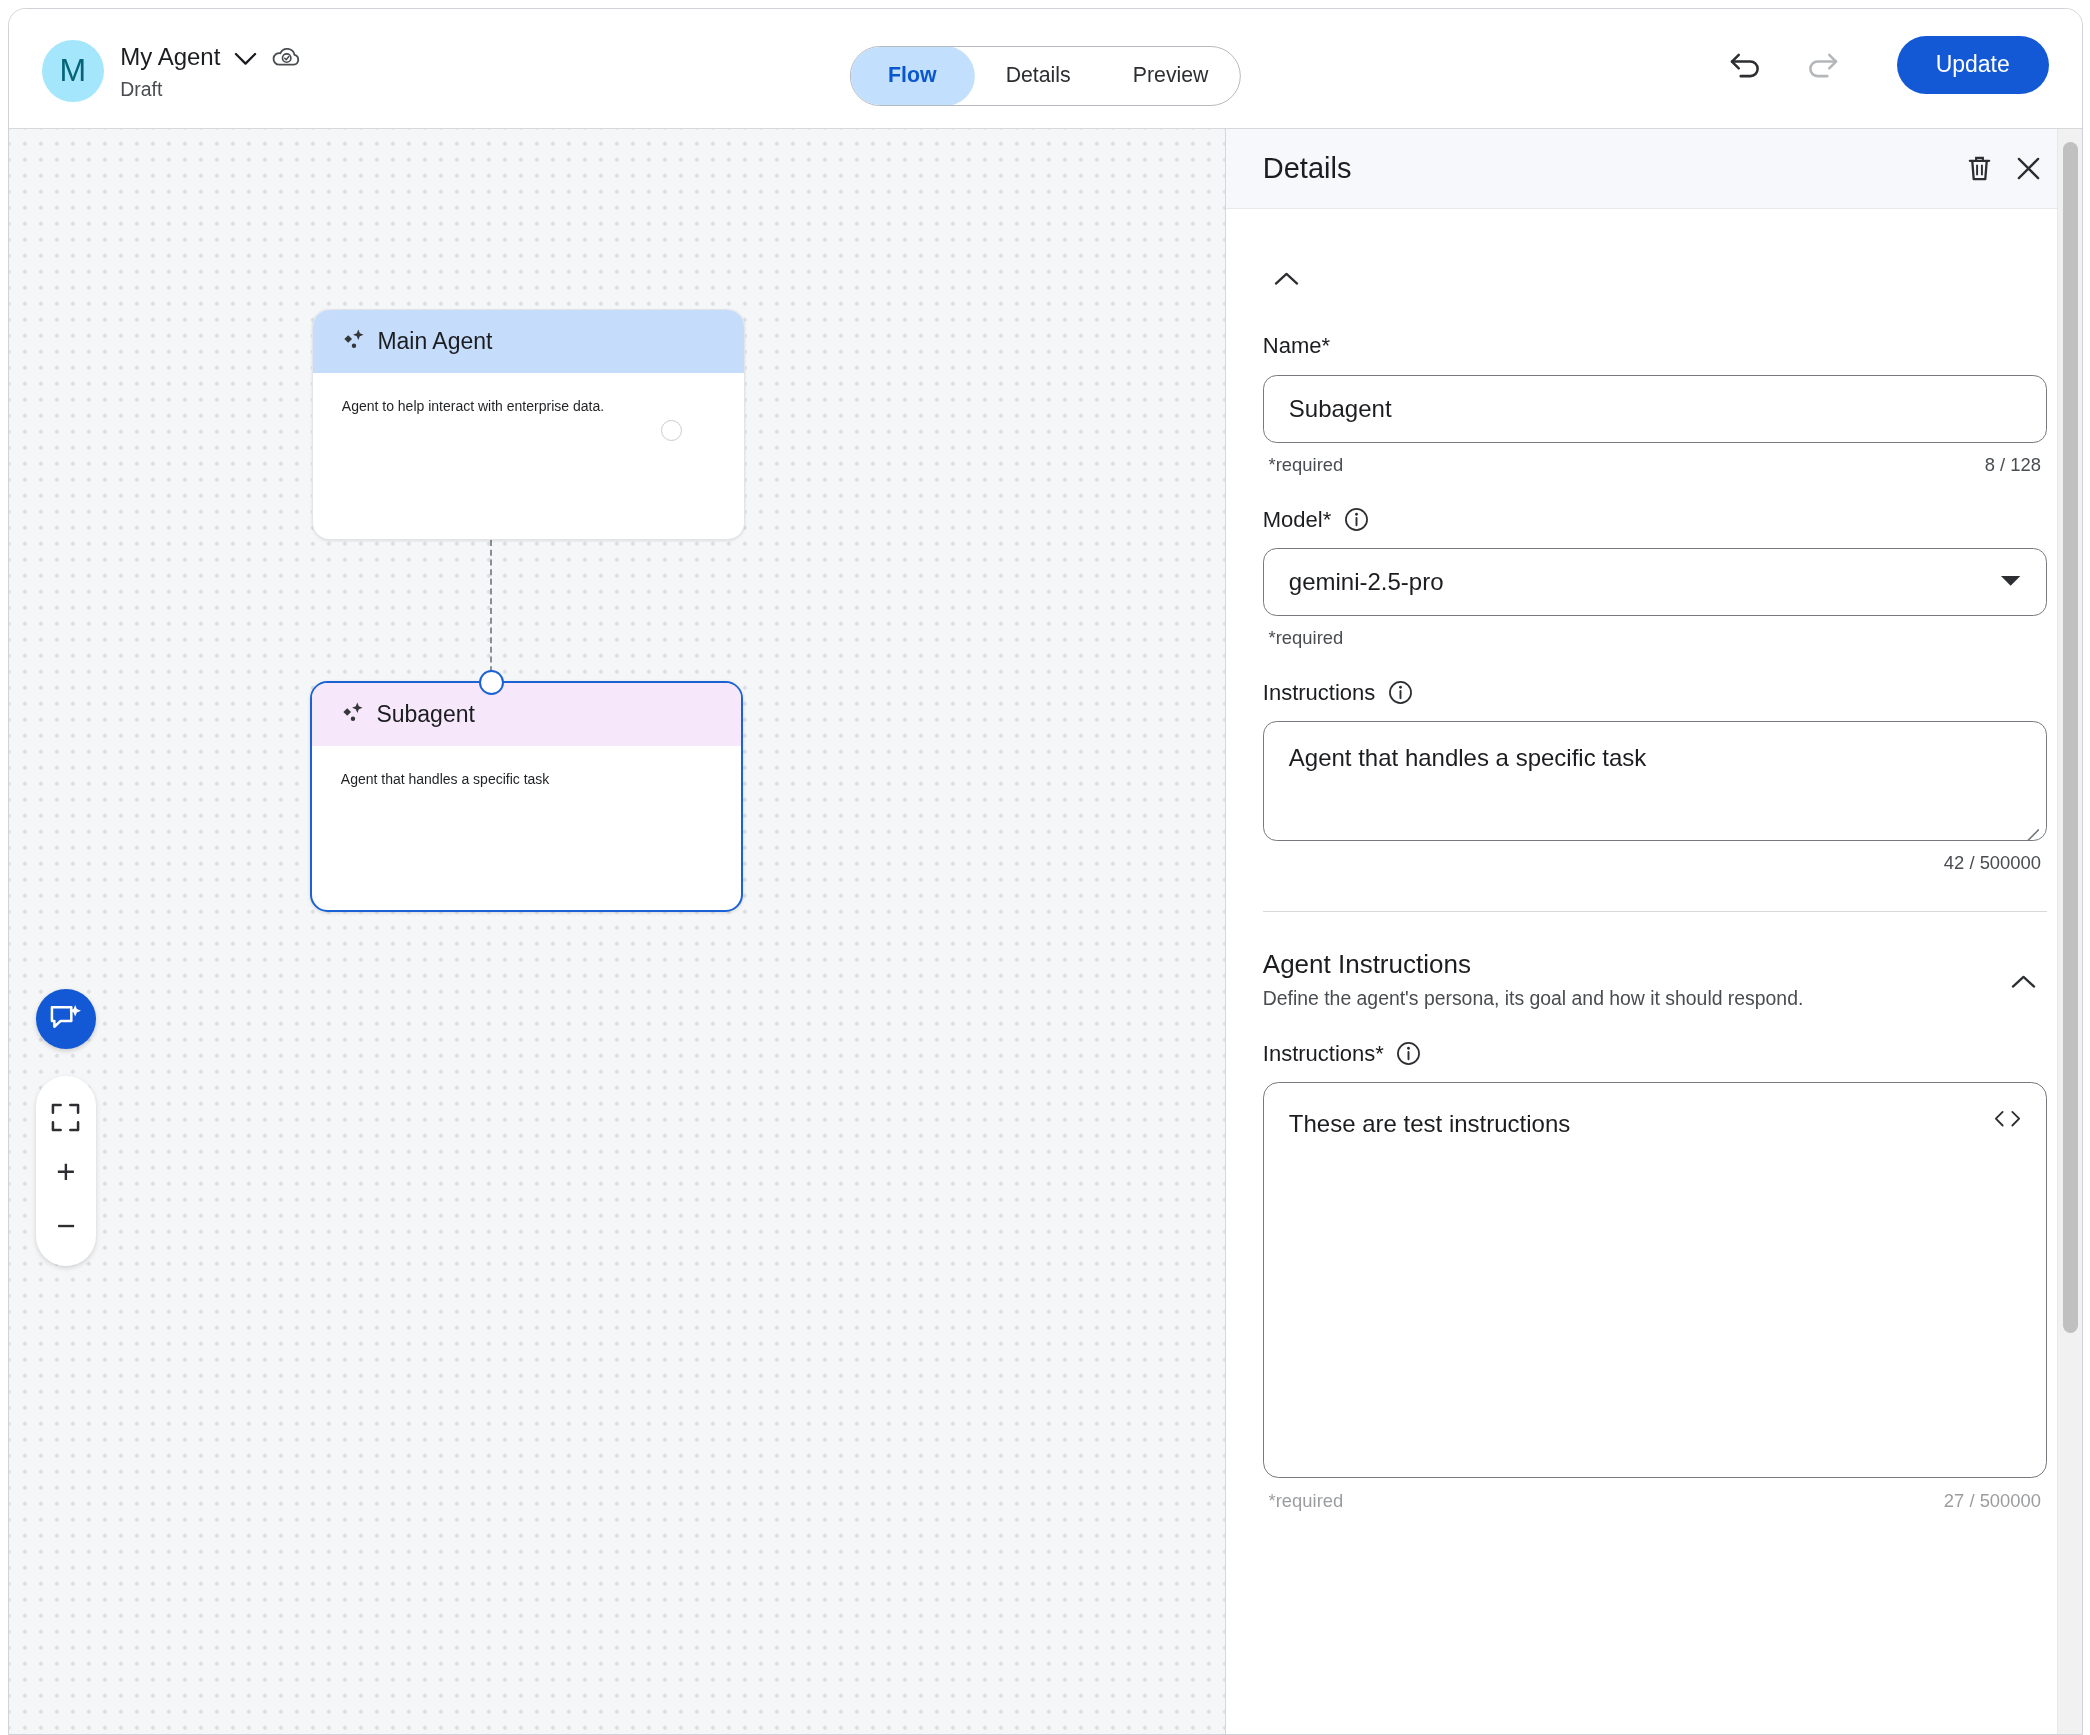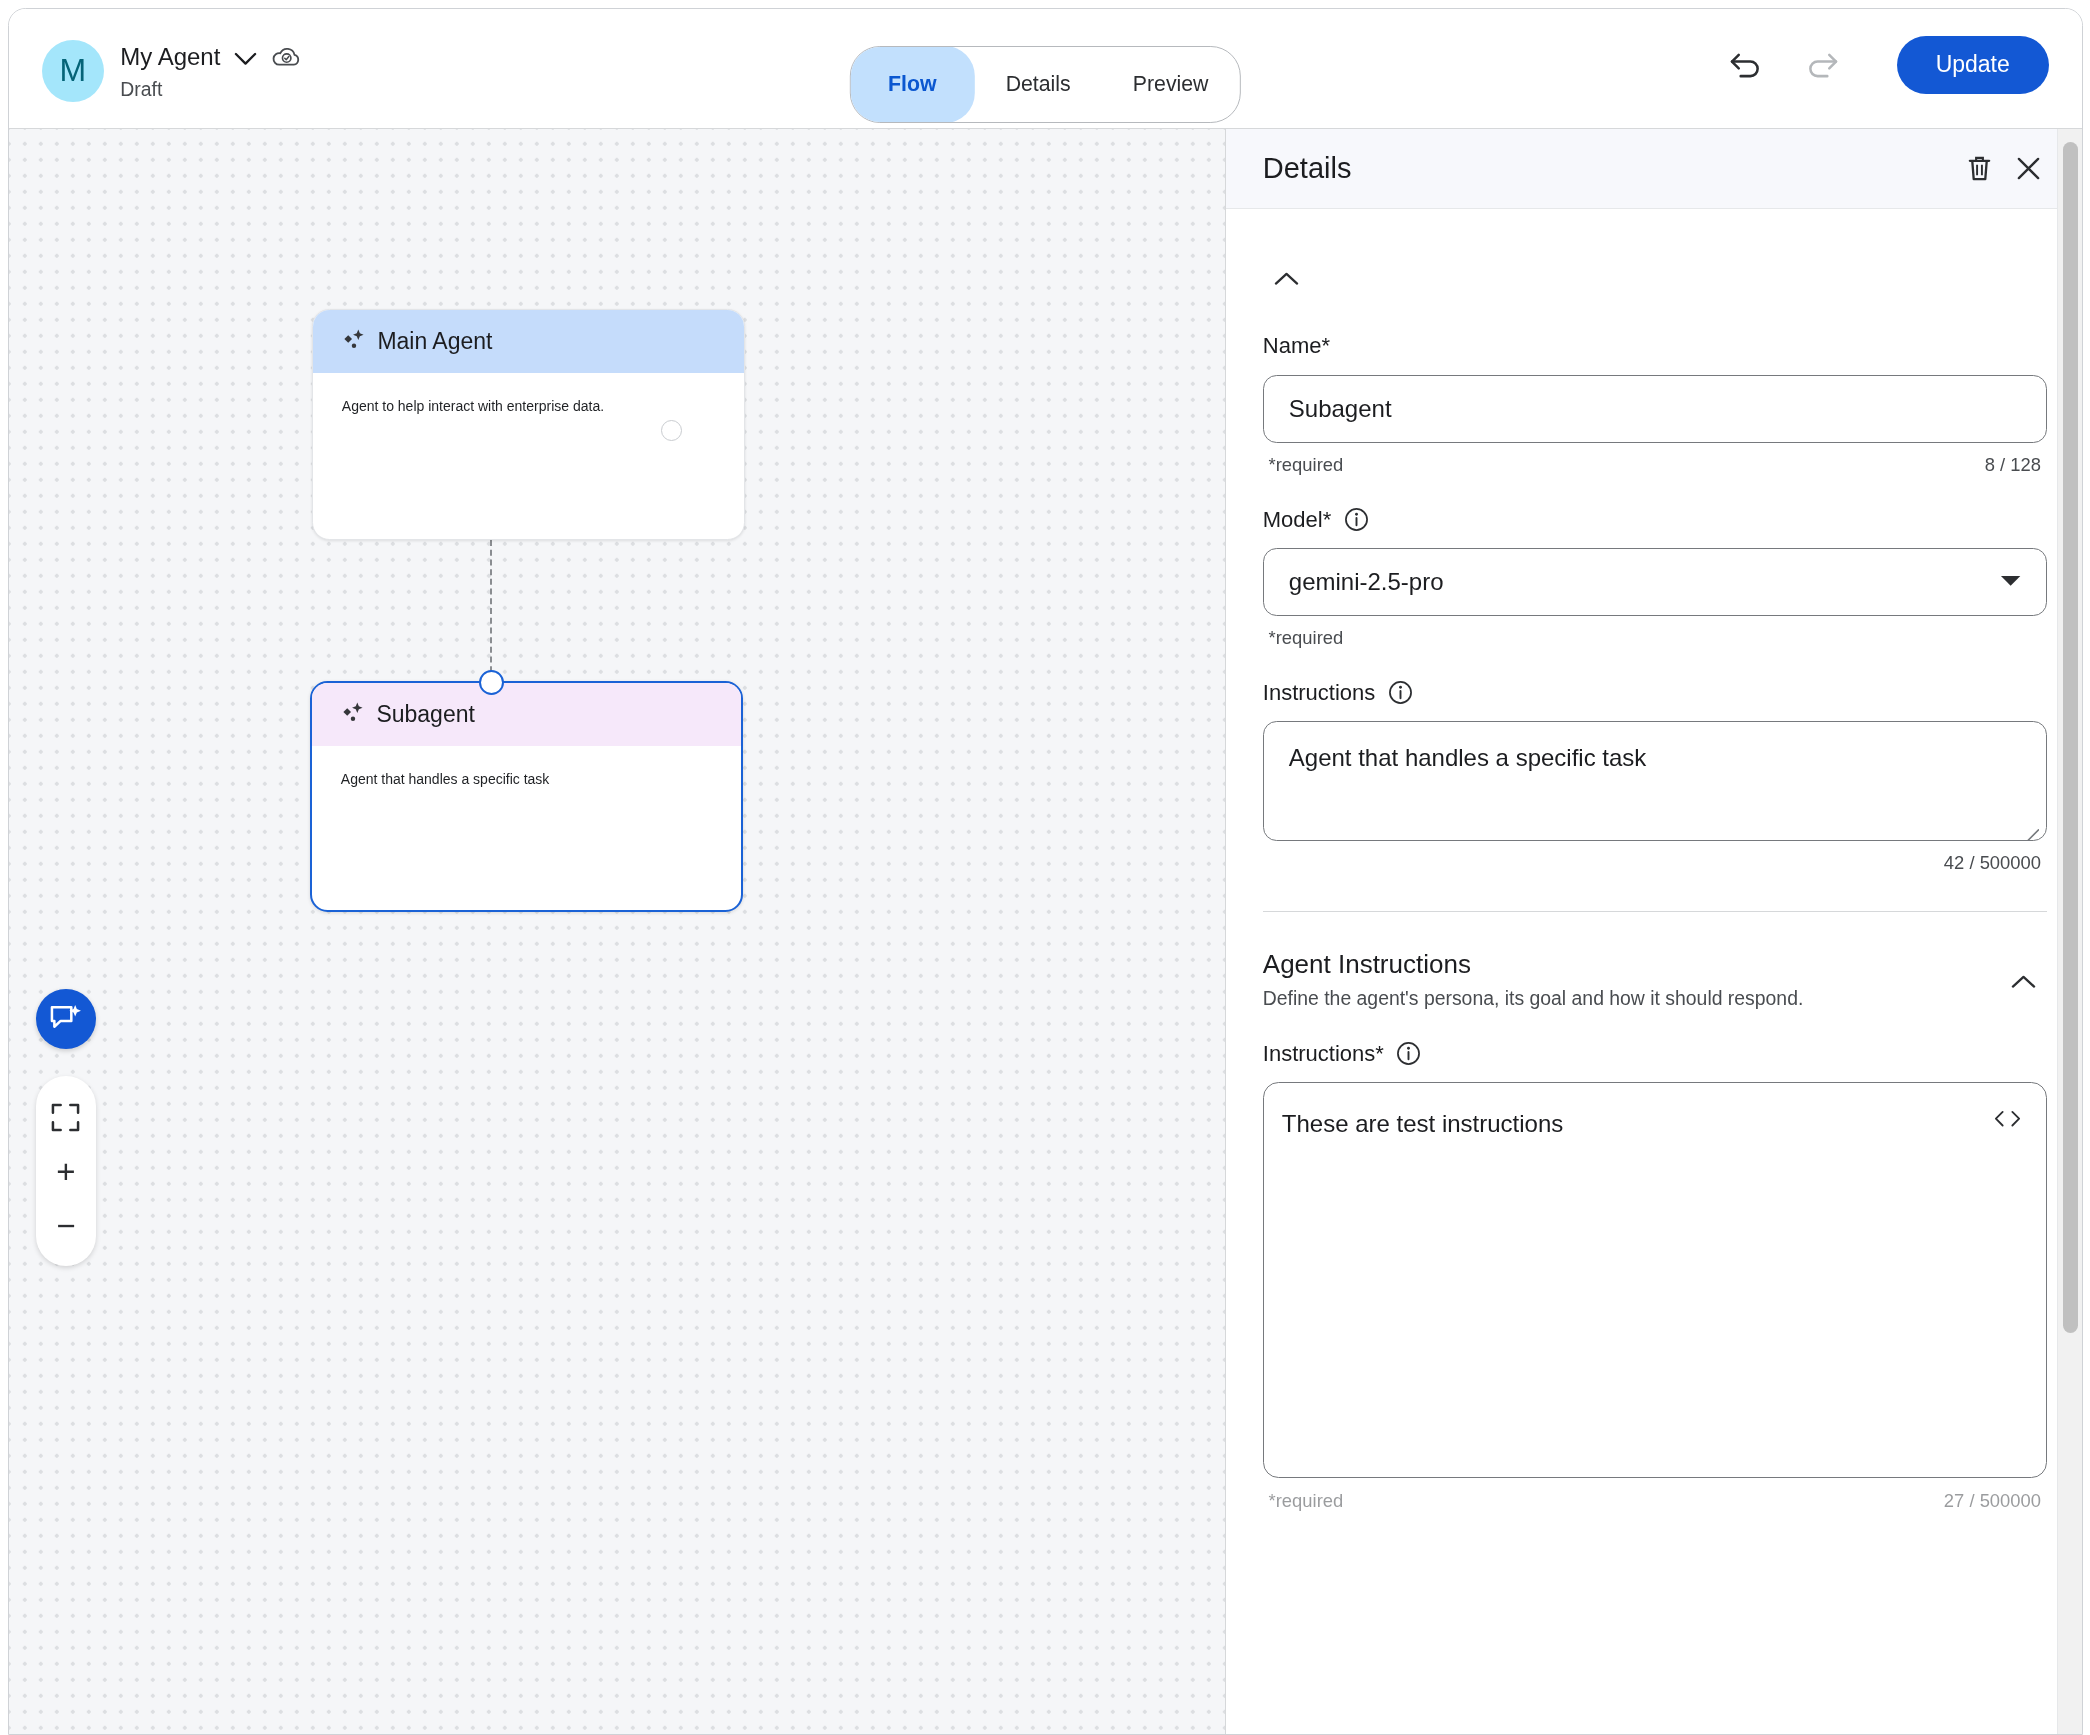--- a/index.html
+++ b/index.html
@@ -43,21 +43,21 @@
     width: 23px; height: 13.6px; position: relative; top: 1.9px;
   }
   .chev-down svg { display: block; }
   .cloud-icon { position: relative; top: 1.9px; }
   .agent-sub { font-size: 19.4px; color: #494c50; margin-top: 8.7px; line-height: 1; }
 
   
   .tabs {
     position: absolute; left: 50%; transform: translateX(-50%);
     top: 37px;
-    height: 77px;
+    height: 60px;
     border: 1px solid #b6b9bd;
     border-radius: 30px;
     display: flex; align-items: stretch;
     background: #ffffff;
     overflow: hidden;
   }
   .tab {
     display: flex; align-items: center; justify-content: center;
     padding: 0 31px;
     font-size: 21.3px; color: #2c2e31;
@@ -256,21 +256,21 @@
   }
   .divider {
     margin-top: 37px;
     border-top: 1px solid #d6d8da;
   }
   .instr-box {
     margin-top: 15.5px;
     border: 1px solid #76797d;
     border-radius: 15.5px;
     height: 396px;
-    padding: 27px 18px;
+    padding: 27px 25px;
     font-size: 24px; color: #1c1d20;
     position: relative;
     background: #ffffff;
   }
   .code-toggle {
     position: absolute; right: 23px; top: 25px;
     font-size: 22px; color: #2c2e31; cursor: pointer;
     letter-spacing: 1px;
   }
   .cut-row {

